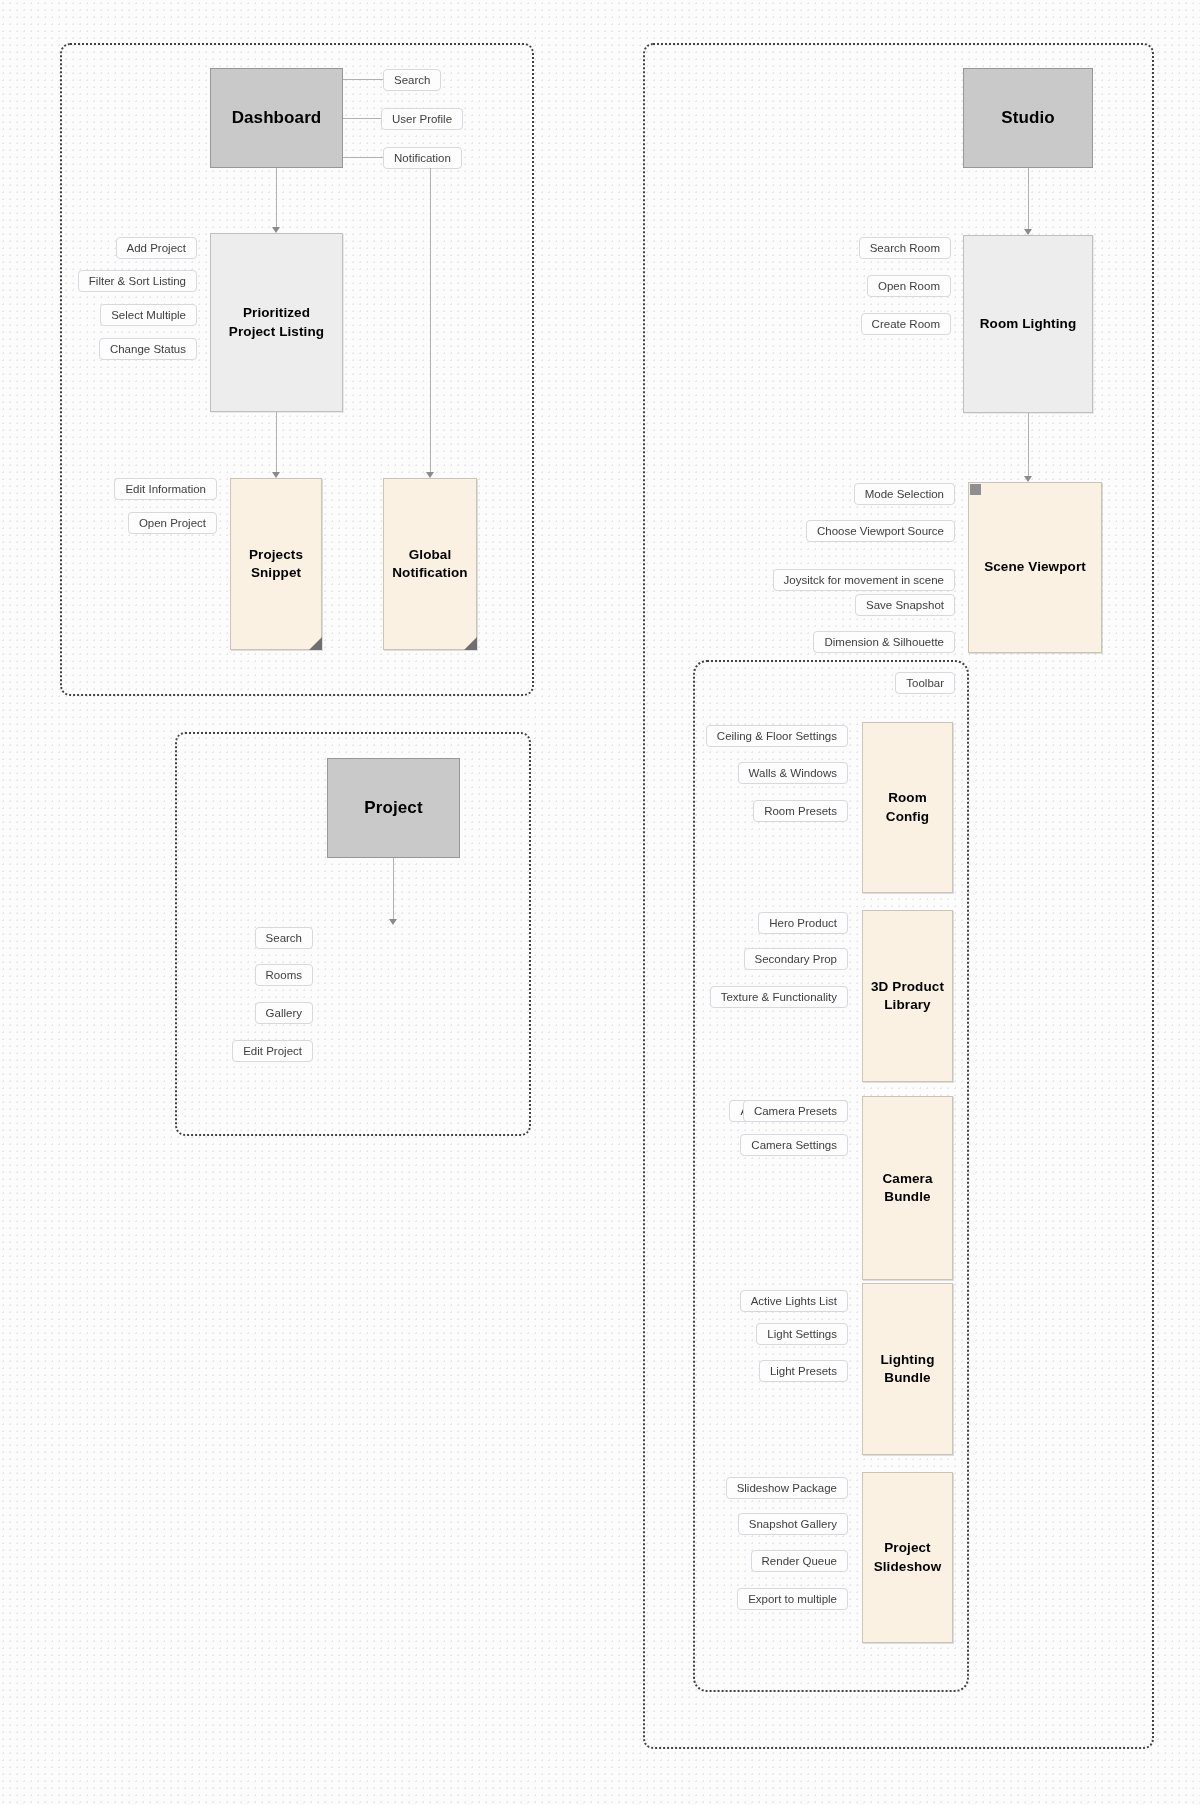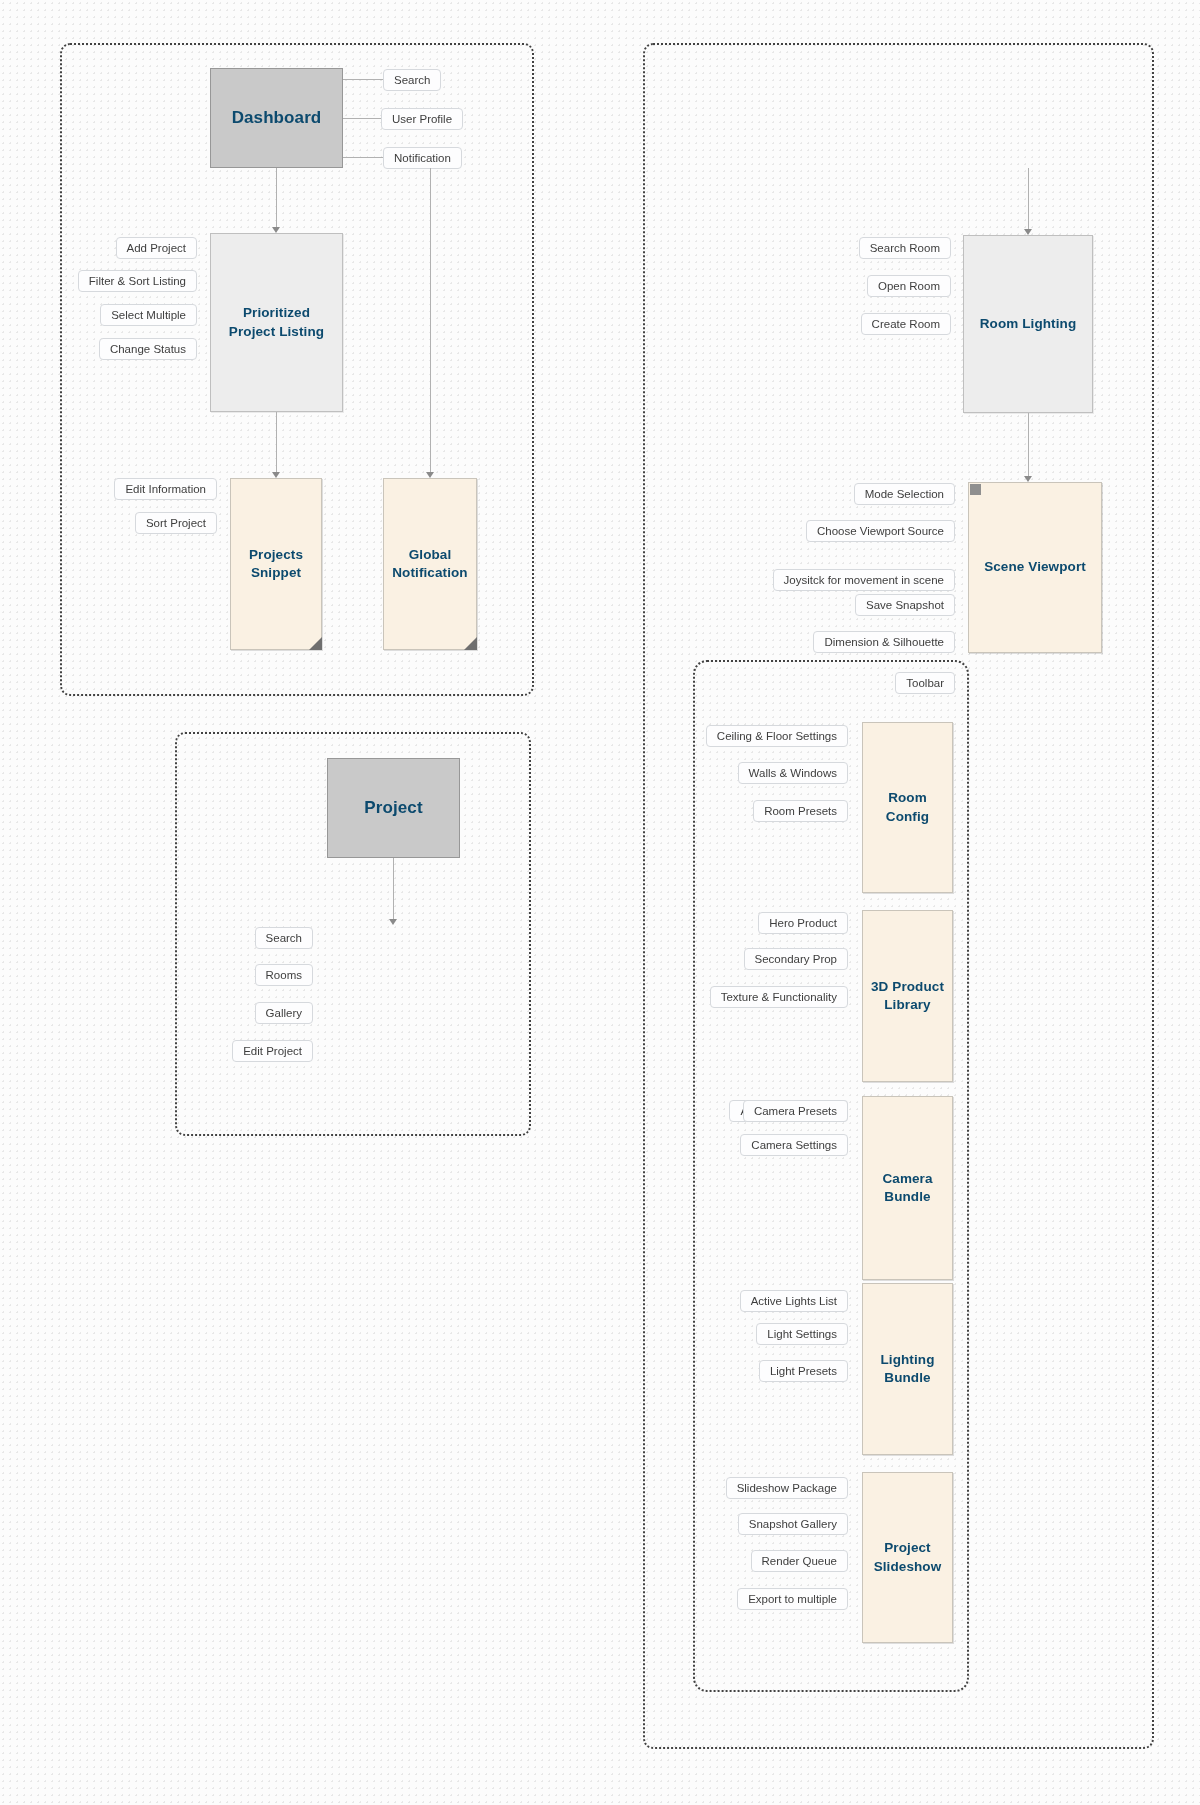--- a/index.html
+++ b/index.html
@@ -9,21 +9,21 @@
     background-color:#fcfcfc;
     background-image:radial-gradient(rgba(110,110,110,0.14) 1px, transparent 1px);
     background-size:7px 7px;
     overflow:hidden;
   }
   .zone { position:absolute; border:2px dotted #424242; border-radius:10px; }
   .zone--toolbar { border-radius:14px; }
   .node {
     position:absolute; box-sizing:border-box;
     display:flex; align-items:center; justify-content:center;
-    text-align:center; font-weight:700; color:#0c4a6e;
+    text-align:center; font-weight:700; color:#000000;
     white-space:pre-line; line-height:1.35; letter-spacing:0.1px;
   }
   .node--primary  { background:var(--node_primary,#c9c9c9); border:1px solid #979797; font-size:17px; }
   .node--secondary{ background:var(--node_secondary,#ededed); border:1px solid #bfbfbf; font-size:13.5px; box-shadow:1px 1px 0 rgba(0,0,0,0.07); }
   .node--accent   { background:var(--node_accent,#faf1e3); border:1px solid #c9c4ba; font-size:13.5px; box-shadow:1px 1px 0 rgba(0,0,0,0.12); }
   .tag {
     position:absolute; box-sizing:border-box; height:22px;
     display:flex; align-items:center; padding:0 10px;
     background:#fdfdfe; border:1px solid #d6d9dd; border-radius:4px;
     font-size:11.5px; color:#3e3e3e; white-space:nowrap;
@@ -67,21 +67,21 @@
   <div class="node node--secondary" style="left:210px; top:233px; width:133px; height:179px; padding:0 14px;">Prioritized
 Project Listing</div>
 
   <div class="vline" style="left:276px; top:412px; height:60px;"></div>
   <div class="arrow-down" style="left:272px; top:472px;"></div>
 
   <div class="vline" style="left:430px; top:168px; height:304px;"></div>
   <div class="arrow-down" style="left:426px; top:472px;"></div>
 
   <div class="tag" style="right:983px; top:478px;">Edit Information</div>
-  <div class="tag" style="right:983px; top:512px;">Sort Project</div>
+  <div class="tag" style="right:983px; top:512px;">Open Project</div>
 
   <div class="node node--accent" style="left:230px; top:478px; width:92px; height:172px;">
     <span>Projects
 Snippet</span>
     <span class="fold-br"></span>
   </div>
 
   <div class="node node--accent" style="left:383px; top:478px; width:94px; height:172px;">
     <span>Global
 Notification</span>
@@ -96,20 +96,21 @@
   <div class="arrow-down" style="left:389px; top:919px;"></div>
 
   <div class="tag" style="right:887px; top:927px;">Search</div>
   <div class="tag" style="right:887px; top:964px;">Rooms</div>
   <div class="tag" style="right:887px; top:1002px;">Gallery</div>
   <div class="tag" style="right:887px; top:1040px;">Edit Project</div>
 
 
   <div class="zone" style="left:643px; top:43px; width:507px; height:1702px;"></div>
 
+  <div class="node node--primary" style="left:963px; top:68px; width:130px; height:100px;">Studio</div>
 
   <div class="vline" style="left:1028px; top:168px; height:61px;"></div>
   <div class="arrow-down" style="left:1024px; top:229px;"></div>
 
   <div class="tag" style="right:249px; top:237px;">Search Room</div>
   <div class="tag" style="right:249px; top:275px;">Open Room</div>
   <div class="tag" style="right:249px; top:313px;">Create Room</div>
 
   <div class="node node--secondary" style="left:963px; top:235px; width:130px; height:178px;">Room Lighting</div>
 

